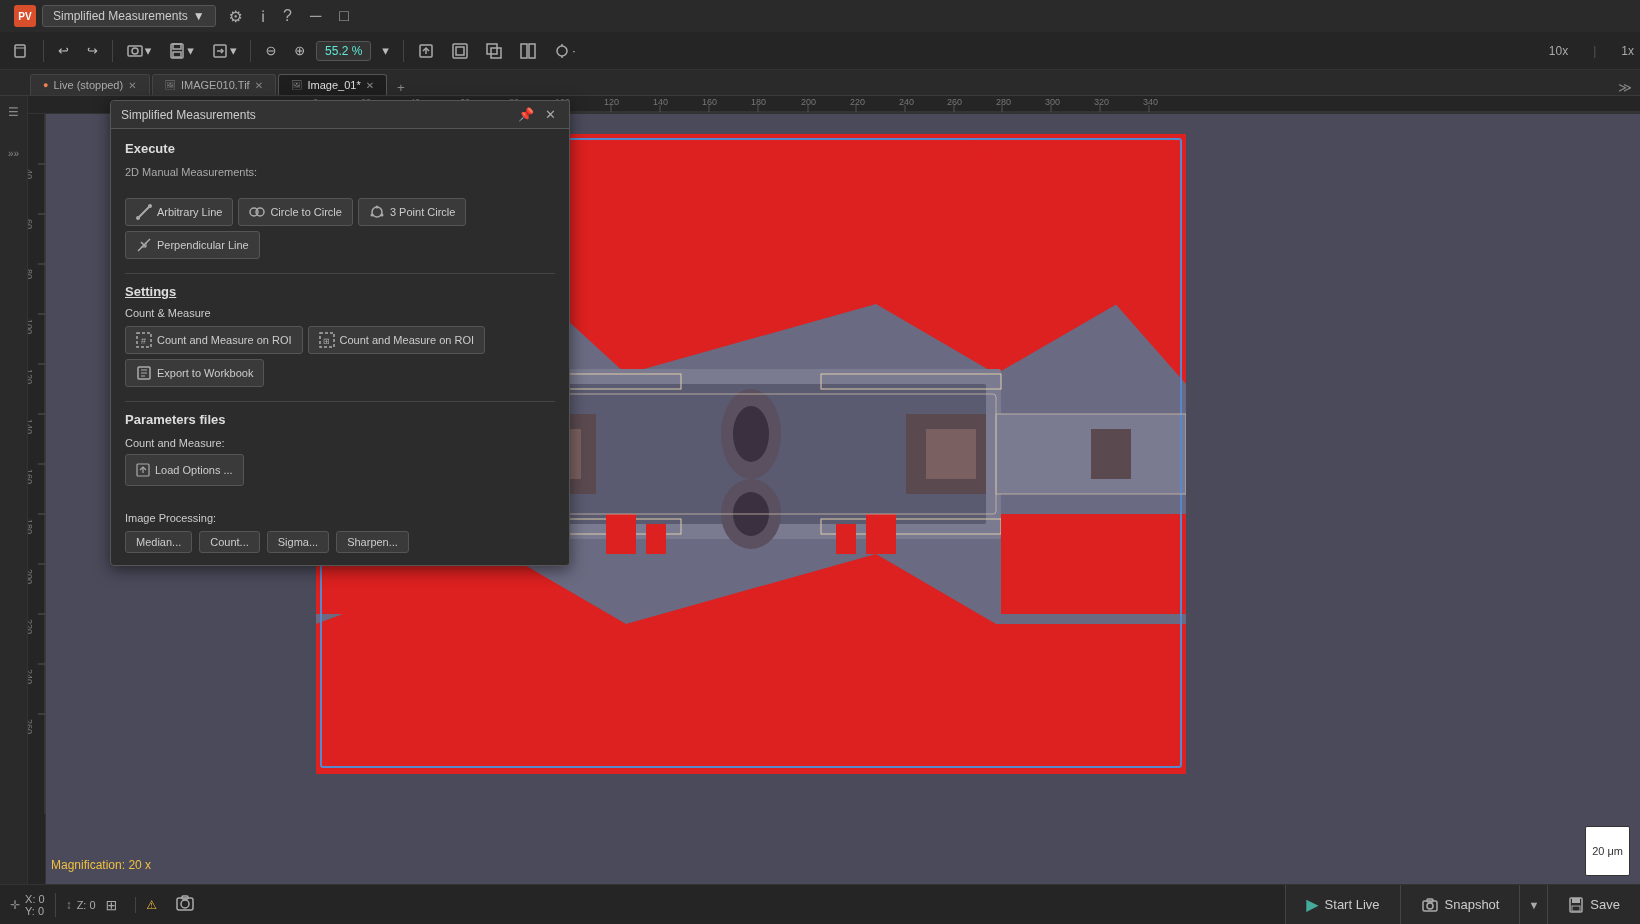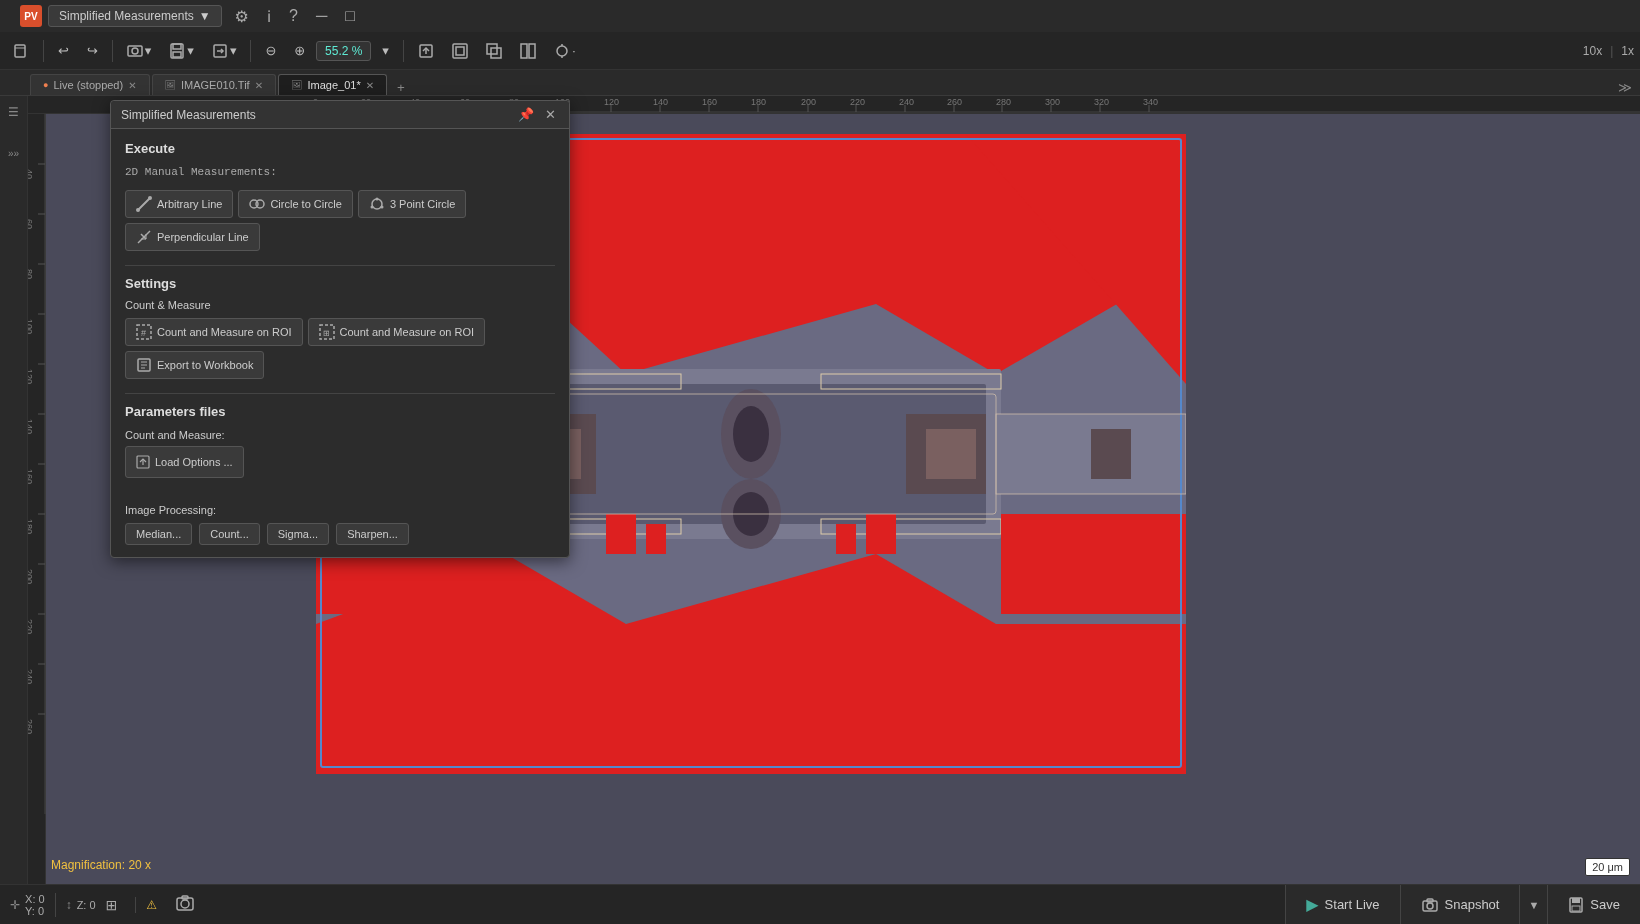--- a/index.html
+++ b/index.html
@@ -15,21 +15,21 @@
     }
 
     
     .titlebar {
       position: absolute;
       top: 0; left: 0; right: 0;
       height: 32px;
       background: #2a2a2a;
       display: flex;
       align-items: center;
-      padding: 0 20px;
+      padding: 0 14px;
       z-index: 100;
     }
     .titlebar-logo {
       width: 22px; height: 22px;
       background: #d94f2c;
       border-radius: 3px;
       margin-right: 6px;
       display: flex; align-items: center; justify-content: center;
       color: white; font-weight: bold; font-size: 10px;
     }
@@ -89,21 +89,21 @@
       border: 1px solid #555;
       color: #5eead4;
       padding: 2px 6px;
       border-radius: 3px;
       font-size: 12px;
       min-width: 55px;
       text-align: center;
     }
     .toolbar-right {
       margin-left: auto;
-      display: flex; align-items: center; gap: 8px;
+      display: flex; align-items: center; gap: 25px;
     }
     .magnif-label { color: #aaa; font-size: 12px; }
 
     
     .tabs-bar {
       position: absolute;
       top: 70px; left: 0; right: 0;
       height: 26px;
       background: #2a2a2a;
       display: flex;
@@ -232,22 +232,21 @@
     }
     .section-title {
       color: #ddd;
       font-weight: bold;
       font-size: 13px;
       margin-bottom: 10px;
     }
     .sub-label {
       color: #aaa;
       font-size: 11px;
-      margin-bottom: 12px;
-      font-family: Liberation Mono, monospace;
+      margin-bottom: 20px;
     }
     .btn-row {
       display: flex;
       flex-wrap: wrap;
       gap: 5px;
       margin-bottom: 14px;
     }
     .meas-btn {
       background: #3a3a3a;
       border: 1px solid #555;
@@ -257,20 +256,21 @@
       cursor: pointer;
       font-size: 11px;
       display: flex; align-items: center; gap: 5px;
     }
     .meas-btn svg { width: 16px; height: 16px; }
     .settings-title {
       color: #ddd;
       font-weight: bold;
       font-size: 13px;
       margin-bottom: 8px;
+      text-decoration: underline;
     }
     .count-measure-title {
       color: #ccc;
       font-size: 11px;
       margin-bottom: 7px;
     }
     .divider { height: 1px; background: #444; margin: 10px 0; }
     .params-title {
       color: #ccc;
       font-size: 11px;
@@ -386,21 +386,21 @@
       position: absolute;
       bottom: 12px; left: 5px;
       color: #f0c040;
       font-size: 12px;
     }
     .scale-bar {
       position: absolute;
       bottom: 8px; right: 10px;
       background: white;
       border: 1px solid #333;
-      padding: 2px 6px;
+      padding: 18px 6px;
       color: #333;
       font-size: 11px;
       border-radius: 2px;
     }
   </style>
 </head>
 <body>
 
 <div class="titlebar">
   <div class="titlebar-logo">PV</div>

